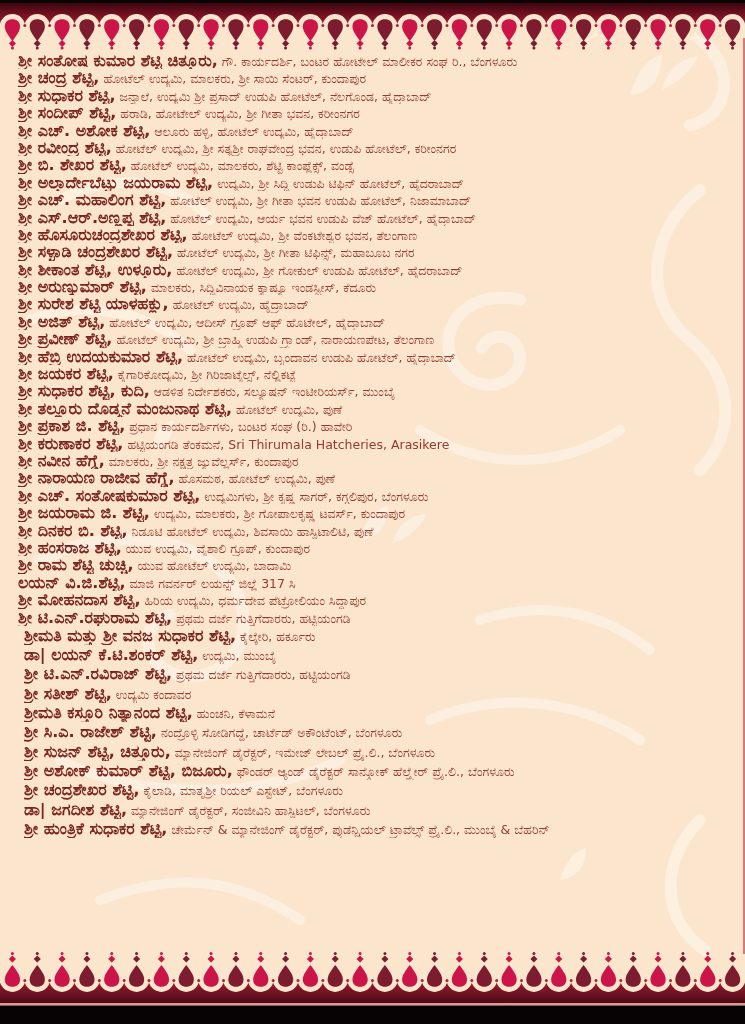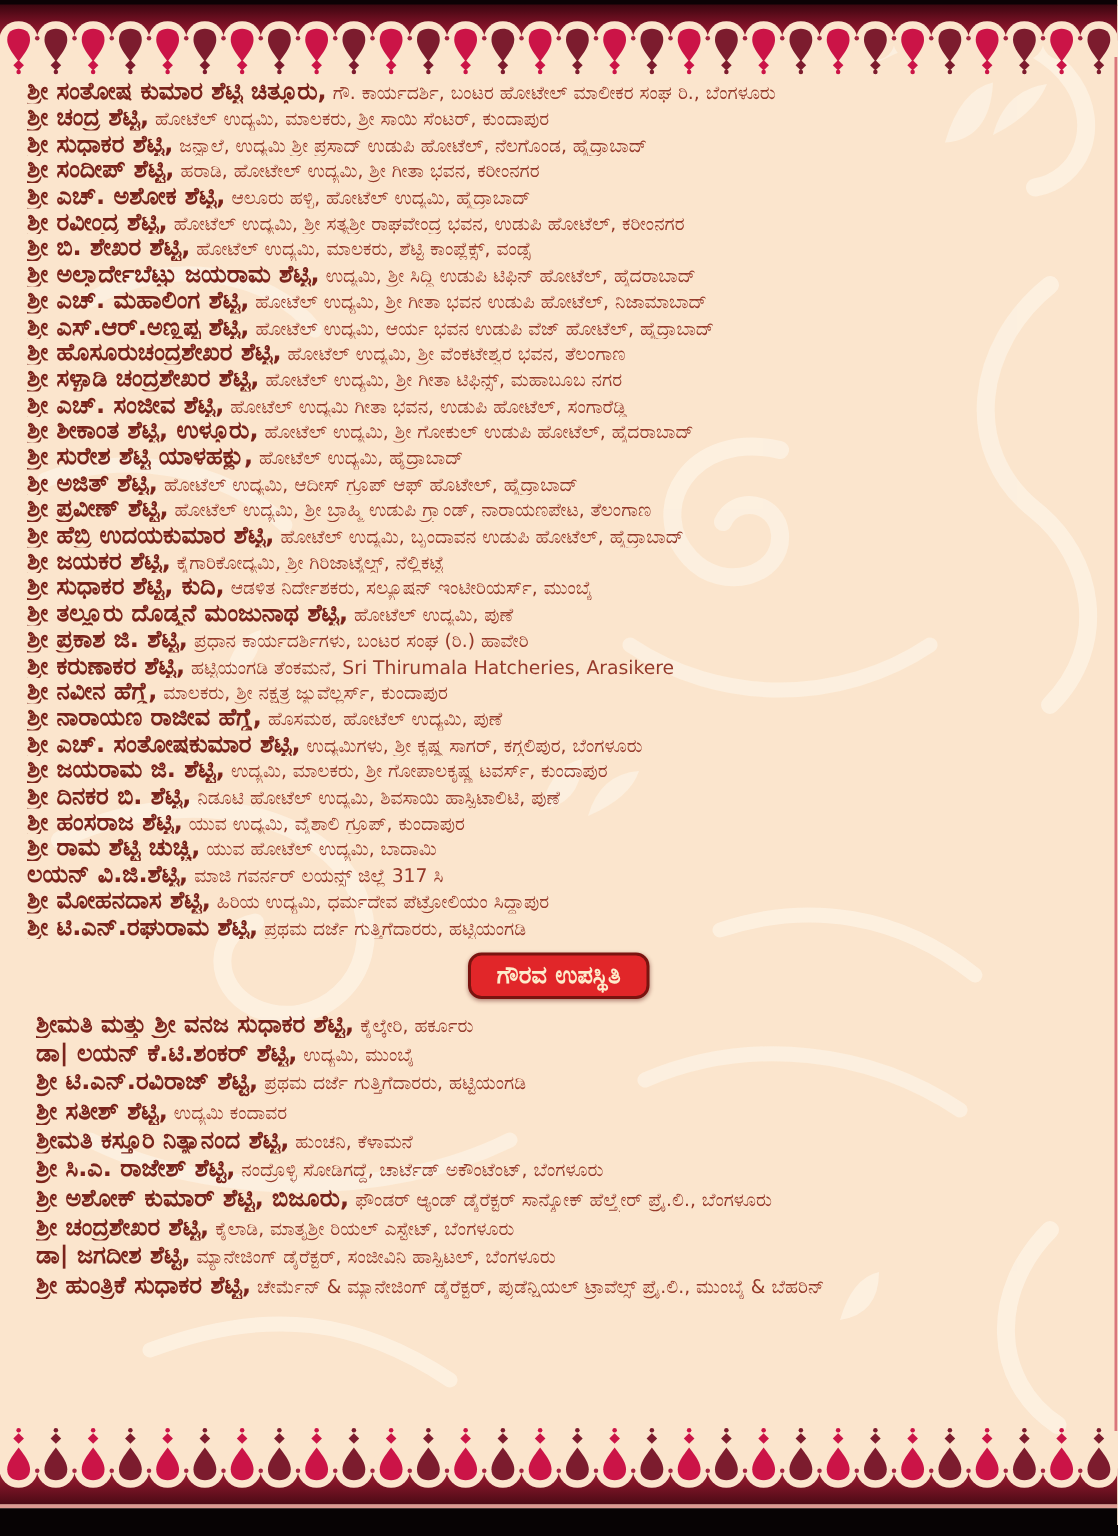--- a/index.html
+++ b/index.html
@@ -426,28 +426,28 @@
         </div>
 
         <div class="row">
           <span class="name">ಶ್ರೀ ಹೊಸೂರುಚಂದ್ರಶೇಖರ ಶೆಟ್ಟಿ,</span><span class="det">ಹೋಟೆಲ್ ಉದ್ಯಮಿ, ಶ್ರೀ ವೆಂಕಟೇಶ್ವರ ಭವನ, ತೆಲಂಗಾಣ</span>
         </div>
 
         <div class="row">
           <span class="name">ಶ್ರೀ ಸಳ್ಳಾಡಿ ಚಂದ್ರಶೇಖರ ಶೆಟ್ಟಿ,</span><span class="det">ಹೋಟೆಲ್ ಉದ್ಯಮಿ, ಶ್ರೀ ಗೀತಾ ಟಿಫಿನ್ಸ್, ಮಹಾಬೂಬ ನಗರ</span>
         </div>
 
-        <div class="row">
-          <span class="name">ಶ್ರೀ ಎಚ್. ಸಂಜೀವ ಶೆಟ್ಟಿ,</span><span class="det">ಹೋಟೆಲ್ ಉದ್ಯಮಿ ಗೀತಾ ಭವನ, ಉಡುಪಿ ಹೋಟೆಲ್, ಸಂಗಾರೆಡ್ಡಿ</span>
-        </div>
 
         <div class="row">
           <span class="name">ಶ್ರೀ ಶೀಕಾಂತ ಶೆಟ್ಟಿ, ಉಳ್ತೂರು,</span><span class="det">ಹೋಟೆಲ್ ಉದ್ಯಮಿ, ಶ್ರೀ ಗೋಕುಲ್ ಉಡುಪಿ ಹೋಟೆಲ್, ಹೈದರಾಬಾದ್</span>
         </div>
 
+        <div class="row">
+          <span class="name">ಶ್ರೀ ಅರುಣ್ಕುಮಾರ್ ಶೆಟ್ಟಿ,</span><span class="det">ಮಾಲಕರು, ಸಿದ್ಧಿವಿನಾಯಕ ಕ್ಯಾಷ್ಯೂ ಇಂಡಸ್ಟ್ರೀಸ್, ಕೆದೂರು</span>
+        </div>
 
         <div class="row">
           <span class="name">ಶ್ರೀ ಸುರೇಶ ಶೆಟ್ಟಿ ಯಾಳಹಕ್ಲು,</span><span class="det">ಹೋಟೆಲ್ ಉದ್ಯಮಿ, ಹೈದ್ರಾಬಾದ್</span>
         </div>
 
         <div class="row">
           <span class="name">ಶ್ರೀ ಅಜಿತ್ ಶೆಟ್ಟಿ,</span><span class="det">ಹೋಟೆಲ್ ಉದ್ಯಮಿ, ಆದೀಸ್ ಗ್ರೂಪ್ ಆಫ್ ಹೊಟೇಲ್, ಹೈದ್ರಾಬಾದ್</span>
         </div>
 
         <div class="row">
@@ -514,21 +514,20 @@
 
         <div class="row">
           <span class="name">ಶ್ರೀ ಮೋಹನದಾಸ ಶೆಟ್ಟಿ,</span><span class="det">ಹಿರಿಯ ಉದ್ಯಮಿ, ಧರ್ಮದೇವ ಪೆಟ್ರೋಲಿಯಂ ಸಿದ್ದಾಪುರ</span>
         </div>
 
         <div class="row">
           <span class="name">ಶ್ರೀ ಟಿ.ಎನ್.ರಘುರಾಮ ಶೆಟ್ಟಿ,</span><span class="det">ಪ್ರಥಮ ದರ್ಜೆ ಗುತ್ತಿಗೆದಾರರು, ಹಟ್ಟಿಯಂಗಡಿ</span>
         </div>
       </div>
 
-    <div class="badge">ಗೌರವ ಉಪಸ್ಥಿತಿ</div>
 
     <div class="list" id="honorary-list">
 
         <div class="row">
           <span class="name">ಶ್ರೀಮತಿ ಮತ್ತು ಶ್ರೀ ವನಜ ಸುಧಾಕರ ಶೆಟ್ಟಿ,</span><span class="det">ಕೈಲ್ಕೇರಿ, ಹರ್ಕೂರು</span>
         </div>
 
 
         <div class="row">
           <span class="name">ಡಾ| ಲಯನ್ ಕೆ.ಟಿ.ಶಂಕರ್ ಶೆಟ್ಟಿ,</span><span class="det">ಉದ್ಯಮಿ, ಮುಂಬೈ</span>
@@ -543,20 +542,23 @@
         </div>
 
         <div class="row">
           <span class="name">ಶ್ರೀಮತಿ ಕಸ್ತೂರಿ ನಿತ್ಯಾನಂದ ಶೆಟ್ಟಿ,</span><span class="det">ಹುಂಚನಿ, ಕೆಳಾಮನೆ</span>
         </div>
 
         <div class="row">
           <span class="name">ಶ್ರೀ ಸಿ.ಎ. ರಾಜೇಶ್ ಶೆಟ್ಟಿ,</span><span class="det">ನಂದ್ರೊಳ್ಳಿ ಸೋಡಿಗದ್ದೆ, ಚಾರ್ಟೆಡ್ ಅಕೌಂಟೆಂಟ್, ಬೆಂಗಳೂರು</span>
         </div>
 
+        <div class="row">
+          <span class="name">ಶ್ರೀ ಸುಜನ್ ಶೆಟ್ಟಿ, ಚಿತ್ತೂರು,</span><span class="det">ಮ್ಯಾನೇಜಿಂಗ್ ಡೈರೆಕ್ಟರ್, ಇಮೇಜ್ ಲೇಬಲ್ ಪ್ರೈ.ಲಿ., ಬೆಂಗಳೂರು</span>
+        </div>
 
         <div class="row">
           <span class="name">ಶ್ರೀ ಅಶೋಕ್ ಕುಮಾರ್ ಶೆಟ್ಟಿ, ಬಿಜೂರು,</span><span class="det">ಫೌಂಡರ್ ಆ್ಯಂಡ್ ಡೈರೆಕ್ಟರ್ ಸಾನ್ಶೋಕ್ ಹೆಲ್ತ್ಕೇರ್ ಪ್ರೈ.ಲಿ., ಬೆಂಗಳೂರು</span>
         </div>
 
         <div class="row">
           <span class="name">ಶ್ರೀ ಚಂದ್ರಶೇಖರ ಶೆಟ್ಟಿ,</span><span class="det">ಕೈಲಾಡಿ, ಮಾತೃಶ್ರೀ ರಿಯಲ್ ಎಸ್ಟೇಟ್, ಬೆಂಗಳೂರು</span>
         </div>
 
         <div class="row">

